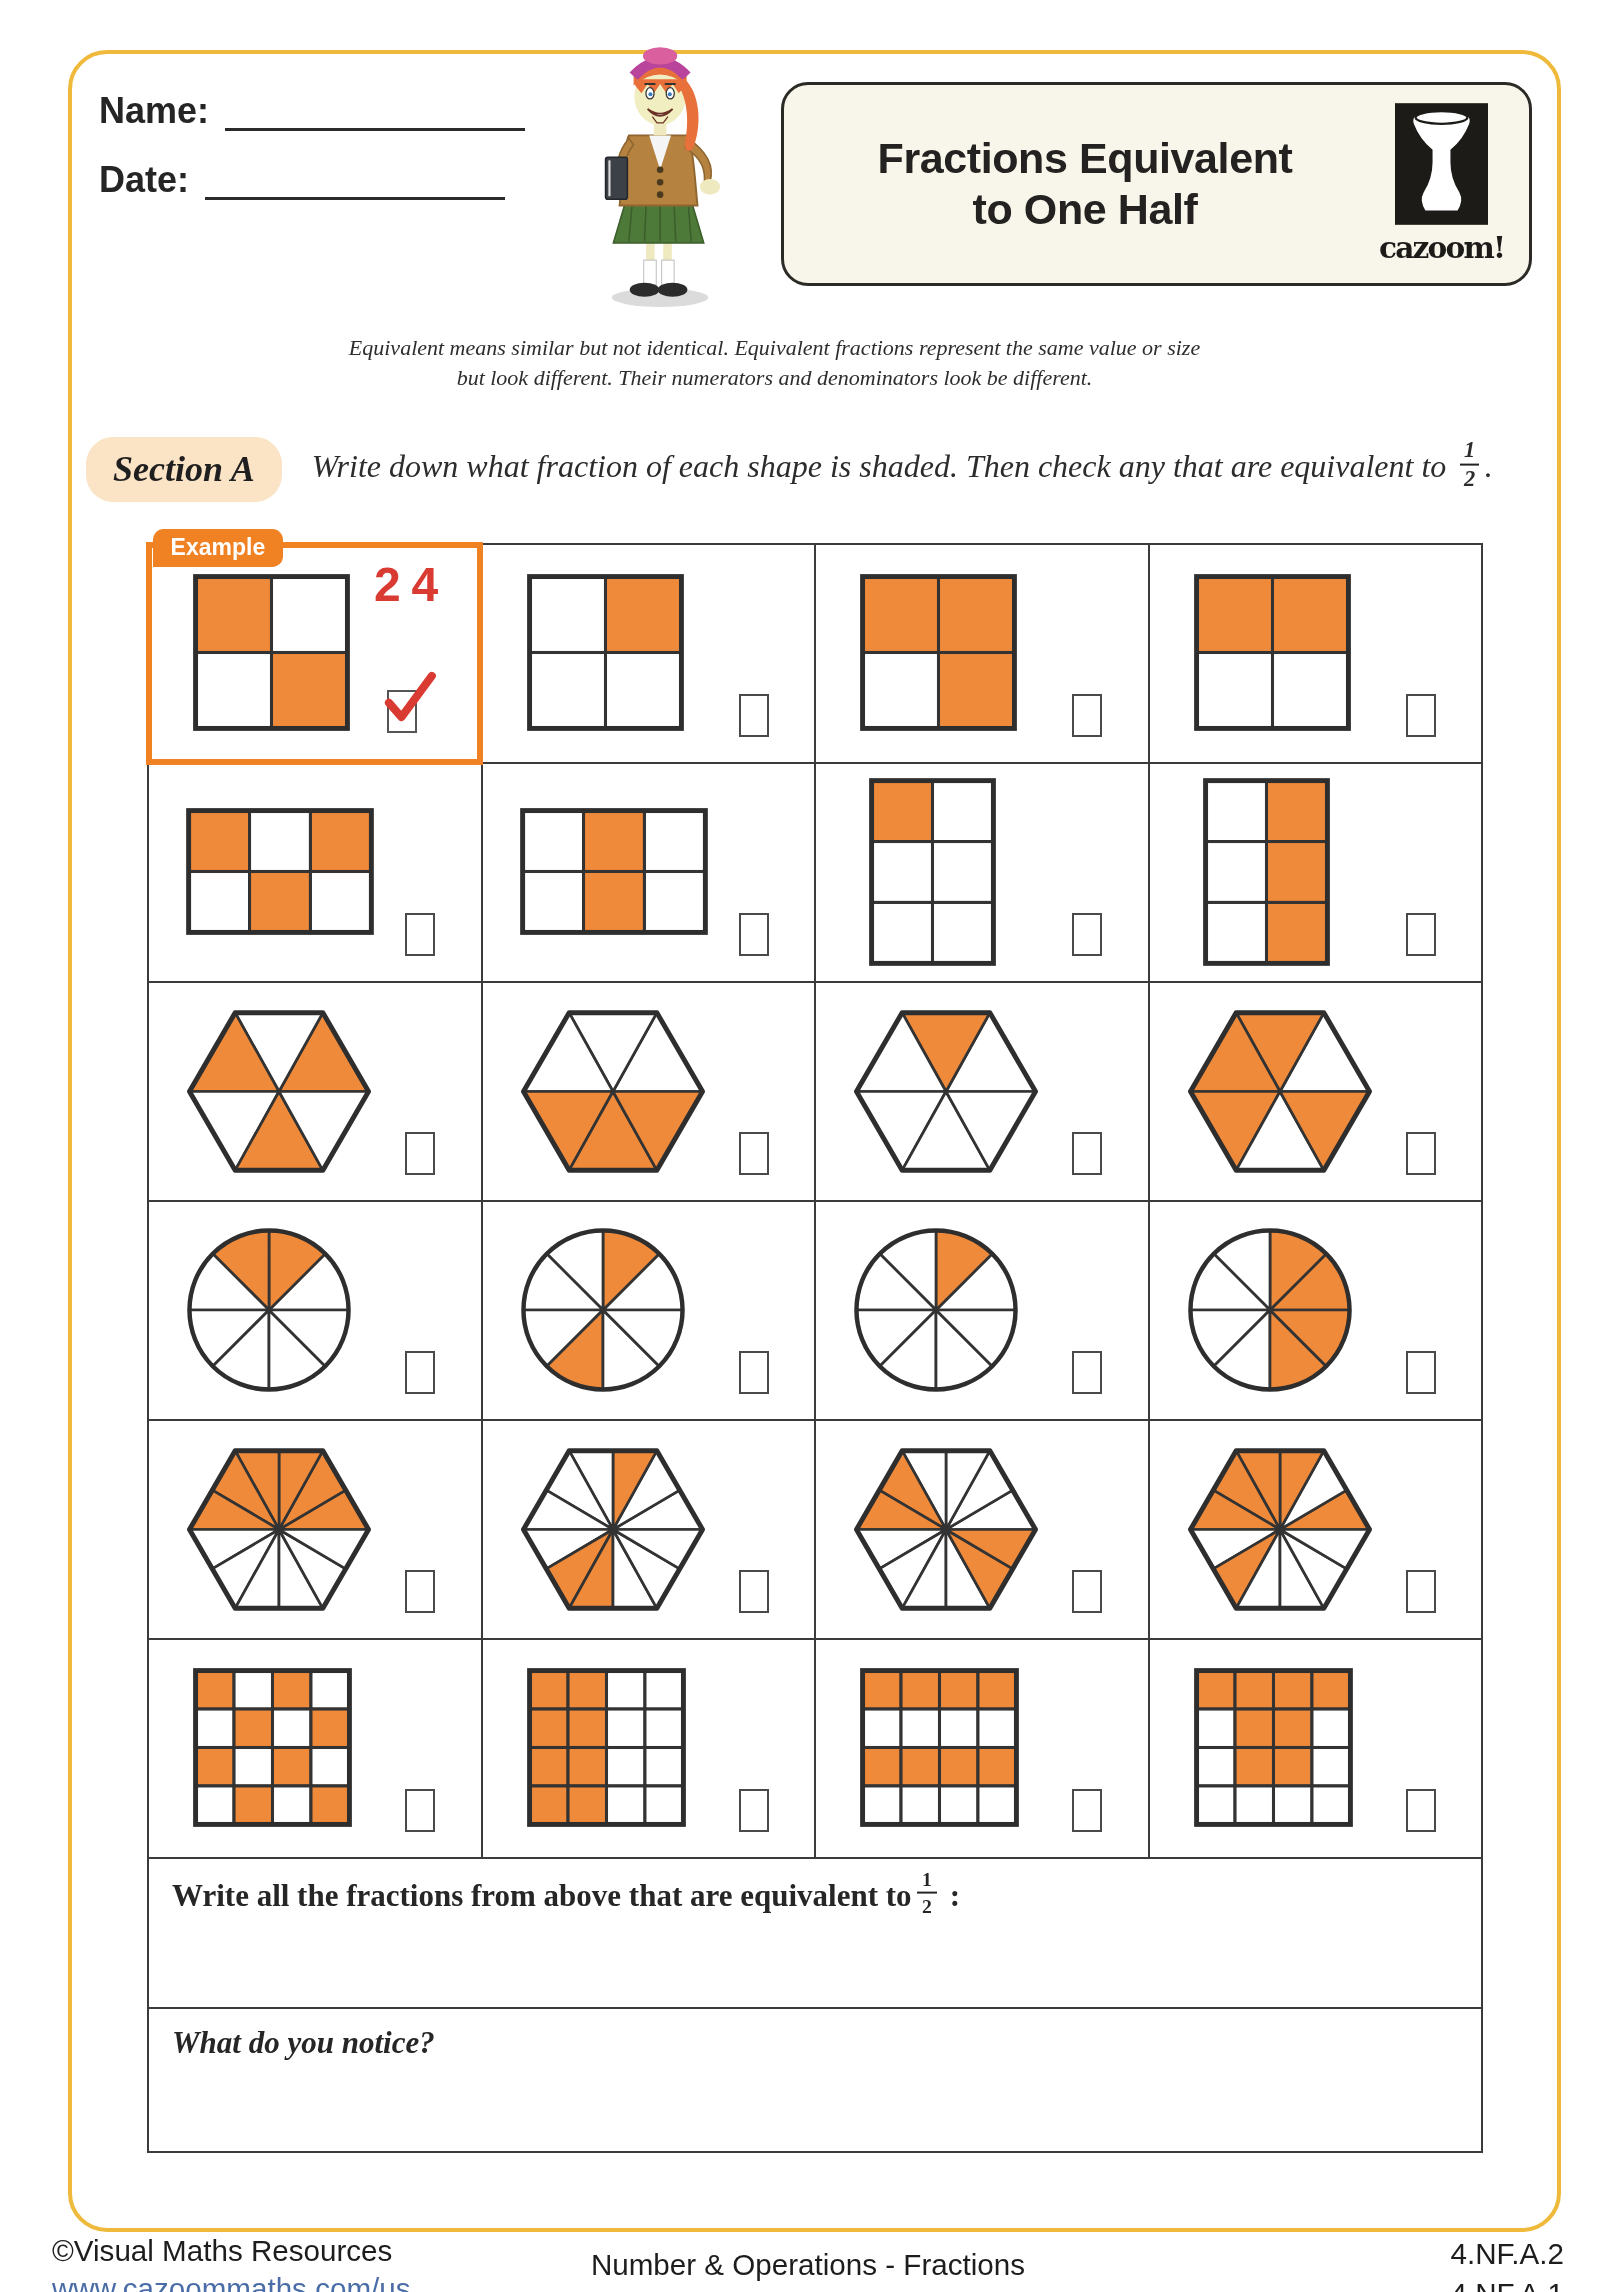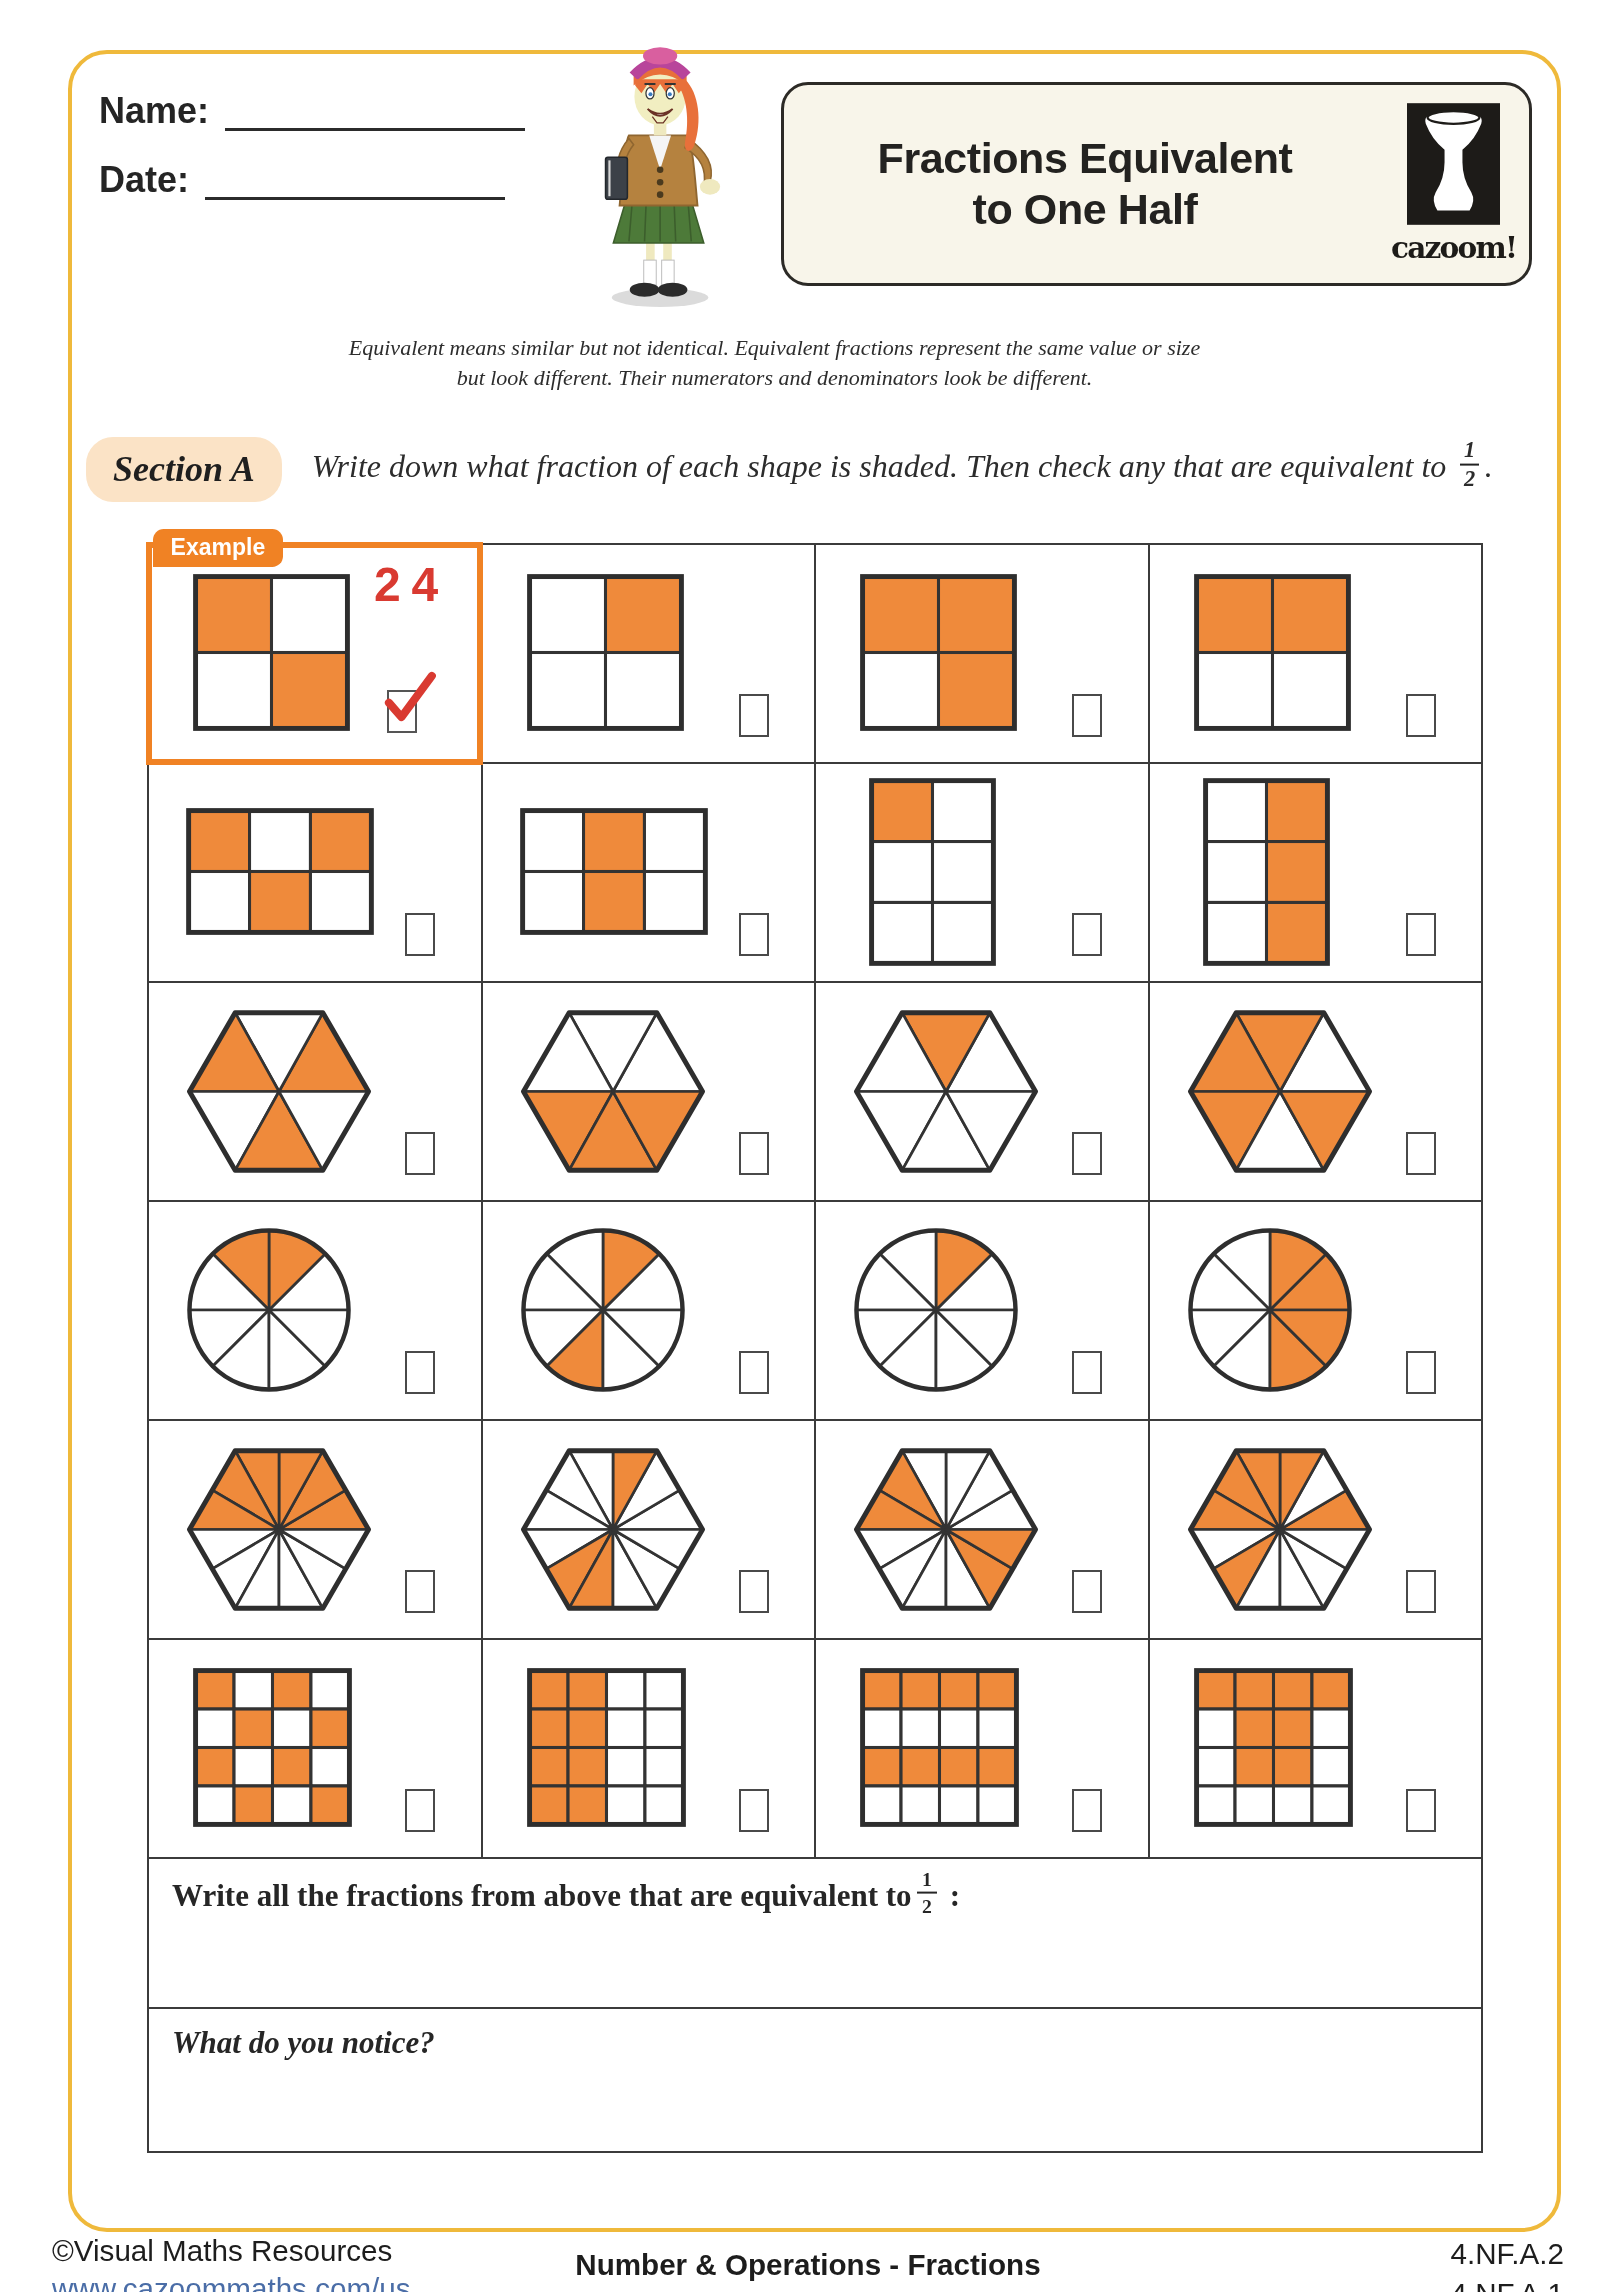--- a/index.html
+++ b/index.html
@@ -6,21 +6,21 @@
   .page{position:relative;width:1616px;height:2293px;background:#fff;overflow:hidden;
         font-family:"Liberation Sans",sans-serif;color:#222;}
   .frame{position:absolute;left:68px;top:50px;width:1485px;height:2174px;
          border:4.5px solid var(--frame-gold);border-radius:39px;background:#fff;}
   
   .namedate{position:absolute;left:99px;top:90px;width:502px;}
   .nd-row{display:flex;align-items:flex-start;margin-bottom:27px;font-weight:bold;font-size:36px;color:#252525;}
   .nd-line{width:300px;border-bottom:3.1px solid #2b2b2b;margin-left:16px;height:38px;}
   .girl{position:absolute;left:562px;top:45px;width:190px;height:265px;}
   .titlebox{position:absolute;left:781px;top:82px;width:751px;height:204px;background:var(--title-box-bg);
-            border:3.6px solid #2c2a26;border-radius:27px;display:flex;align-items:center;box-sizing:border-box;padding:0 4px;}
+            border:3.6px solid #2c2a26;border-radius:27px;display:flex;align-items:center;box-sizing:border-box;padding:0 16px;}
   .titletext{flex:1;text-align:center;font-weight:bold;font-size:43px;line-height:1.18;color:#232220;letter-spacing:-0.4px;}
   .logoblk{width:143px;text-align:center;}
   .logotext{font-family:"DejaVu Serif",serif;font-weight:bold;font-size:29.6px;color:#1d1b18;letter-spacing:-1.8px;margin-top:1.8px;}
   
   .intro{position:absolute;left:134px;top:333px;width:1281px;text-align:center;
          font-family:"Liberation Serif",serif;font-style:italic;font-size:22px;color:#2d2d2d;line-height:1.35;}
   .section-row{position:absolute;left:86px;top:437px;width:1415px;display:flex;align-items:center;}
   .section-chip{background:var(--section-peach);border-radius:27px;padding:10.7px 27px 12.5px;
                 font-family:"Liberation Serif",serif;font-style:italic;font-weight:bold;font-size:36px;color:#1f1f1f;}
   .instruction{margin-left:30px;font-family:"Liberation Serif",serif;font-style:italic;font-size:32px;color:#2c2c2c;}
@@ -45,21 +45,21 @@
   
   .writebox{height:150px;border-bottom:2.7px solid #3b3b3b;box-sizing:border-box;padding:16px 23px;
             font-family:"Liberation Serif",serif;font-weight:bold;font-size:31px;color:#262626;}
   .noticebox{height:142px;box-sizing:border-box;padding:16px 23px;
              font-family:"Liberation Serif",serif;font-style:italic;font-weight:bold;font-size:31px;color:#262626;}
   .writebox .frac .fnum,.writebox .frac .fden{font-size:19.7px;}
   .writebox .frac .fbar{border-top:2.7px solid #262626;}
   
   .footer{position:absolute;left:52px;right:52px;top:2234px;display:flex;align-items:flex-start;font-size:29.6px;color:#1d1d1d;}
   .f-left{width:32%;}
-  .f-center{width:36%;text-align:center;padding-top:14.3px;font-weight:bold;}
+  .f-center{width:36%;text-align:center;padding-top:14.3px;}
   .f-right{width:32%;text-align:right;line-height:1.35;}
   .f-url{color:var(--link-blue);text-decoration:underline;margin-top:3.6px;}
 </style>
 </head>
 <body>
 
 <div class="page">
   <div class="frame"></div>
 
   <div class="namedate">

